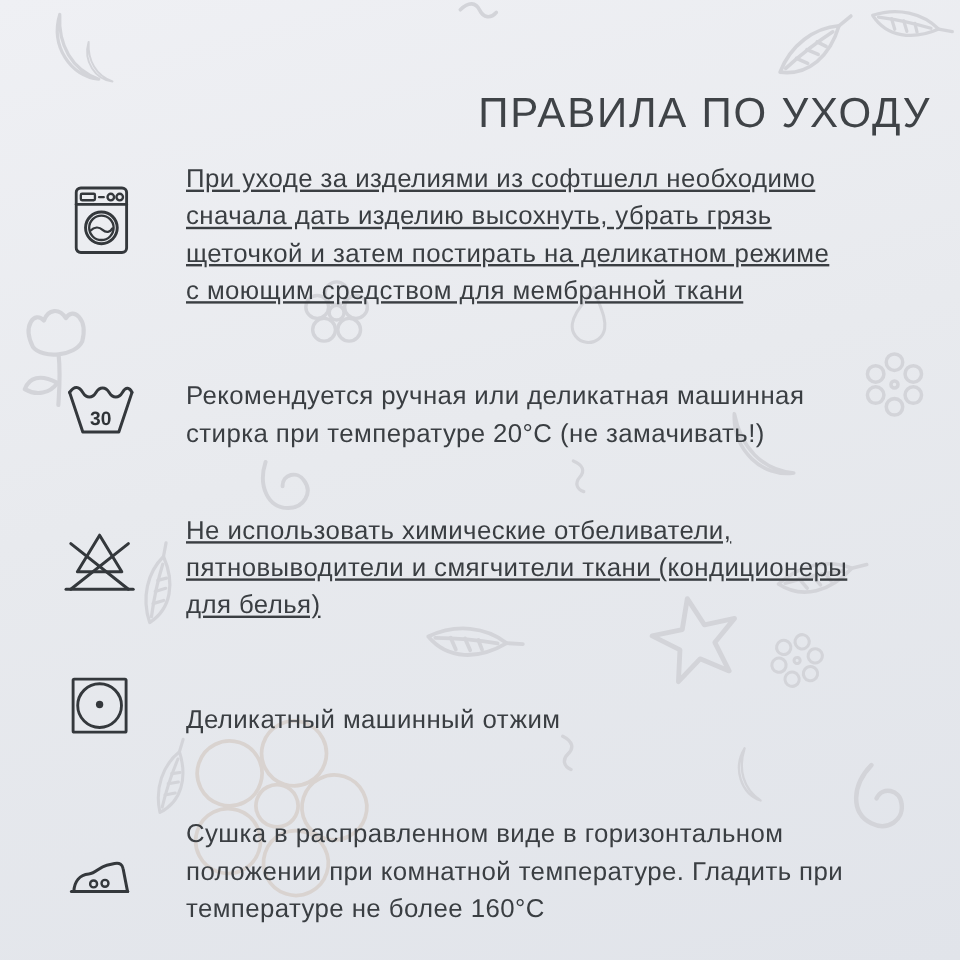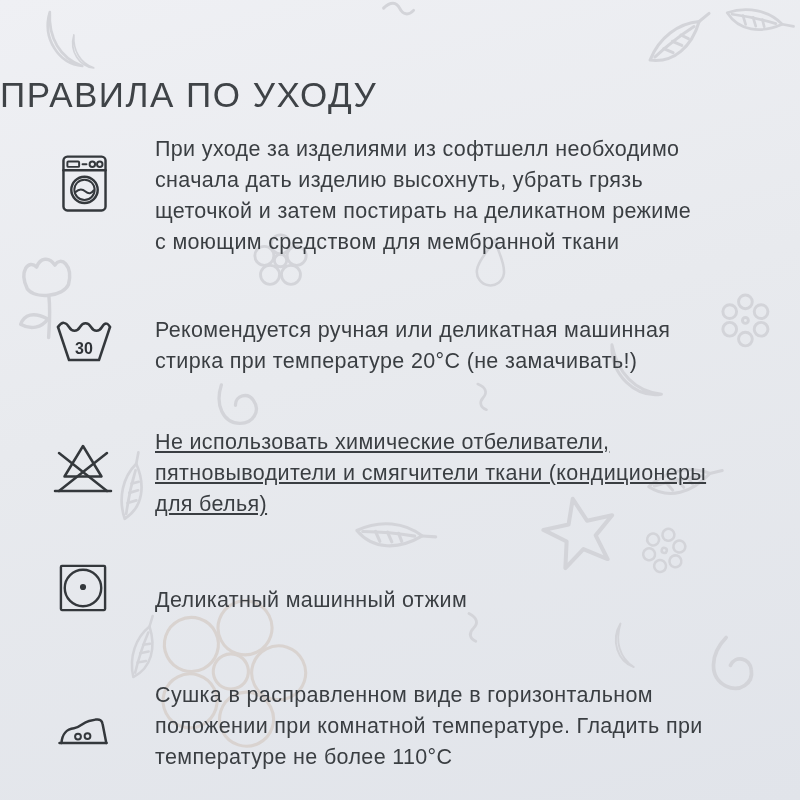--- a/index.html
+++ b/index.html
@@ -16,39 +16,39 @@
     stroke:#d3d4d9; fill:none; stroke-width:3;
     stroke-linecap:round; stroke-linejoin:round;
   }
   .doodles .warm { stroke:#d9d3d0; }
   .doodles .thin { stroke-width:2.2; }
   .doodles .xl   { stroke-width:1.15; }
   .doodles .sm   { stroke-width:4; }
 
   .title {
     position:absolute; top:52px; left:0; width:776px;
-    text-align:left; font-size:35px; font-weight:300;
+    text-align:right; font-size:35px; font-weight:300;
     letter-spacing:1.5px; color:#3f4347;
   }
 
   .rule-icon { position:absolute; }
   .care-icon { stroke:#34383c; fill:none; stroke-width:2.5;
                stroke-linecap:round; stroke-linejoin:round; }
   .care-icon .fine { stroke-width:2; }
   .care-icon .filldot { fill:#34383c; stroke:none; }
   .tub-label { font:700 16px "Liberation Sans", sans-serif;
                fill:#2f3337; stroke:none; text-anchor:middle; }
 
   .rule-text {
     position:absolute; left:155px; width:645px;
     font-size:21.5px; line-height:31px; letter-spacing:0.35px;
     color:#3a3e42; white-space:pre-line; margin:0;
   }
 
-  .t1 { top:134px; } .i1 { left:62px; top:155px; }
+  .t1 { top:134px;text-decoration:underline; } .i1 { left:62px; top:155px; }
   .t2 { top:315px; } .i2 { left:55px; top:319px; }
   .t3 { top:427px;text-decoration:underline; } .i3 { left:52px; top:441px; }
   .t4 { top:585px; } .i4 { left:59px; top:564px; }
   .t5 { top:680px; } .i5 { left:57px; top:708px; }
 </style>
 </head>
 <body>
 
 <div class="poster">
 
@@ -175,16 +175,16 @@
 
   <div>
     <svg class="rule-icon i5 care-icon" width="52" height="40" viewBox="0 0 52 40">
       <path d="M2.5,35 H49.5"></path>
       <path d="M4.5,35 C5,26.5 9.5,21 17,20.3 C23,19.7 25.5,14.5 32,13 L38.5,11.6 C43,10.8 45,12.5 45.6,16 L49.3,35"></path>
       <circle class="fine" cx="21" cy="28.6" r="2.9"></circle>
       <circle class="fine" cx="30.5" cy="28.1" r="2.9"></circle>
     </svg>
     <p class="rule-text t5">Сушка в расправленном виде в горизонтальном
 положении при комнатной температуре. Гладить при
-температуре не более 110°С</p>
+температуре не более 160°С</p>
   </div>
 
 </div>
 
 </body></html>

